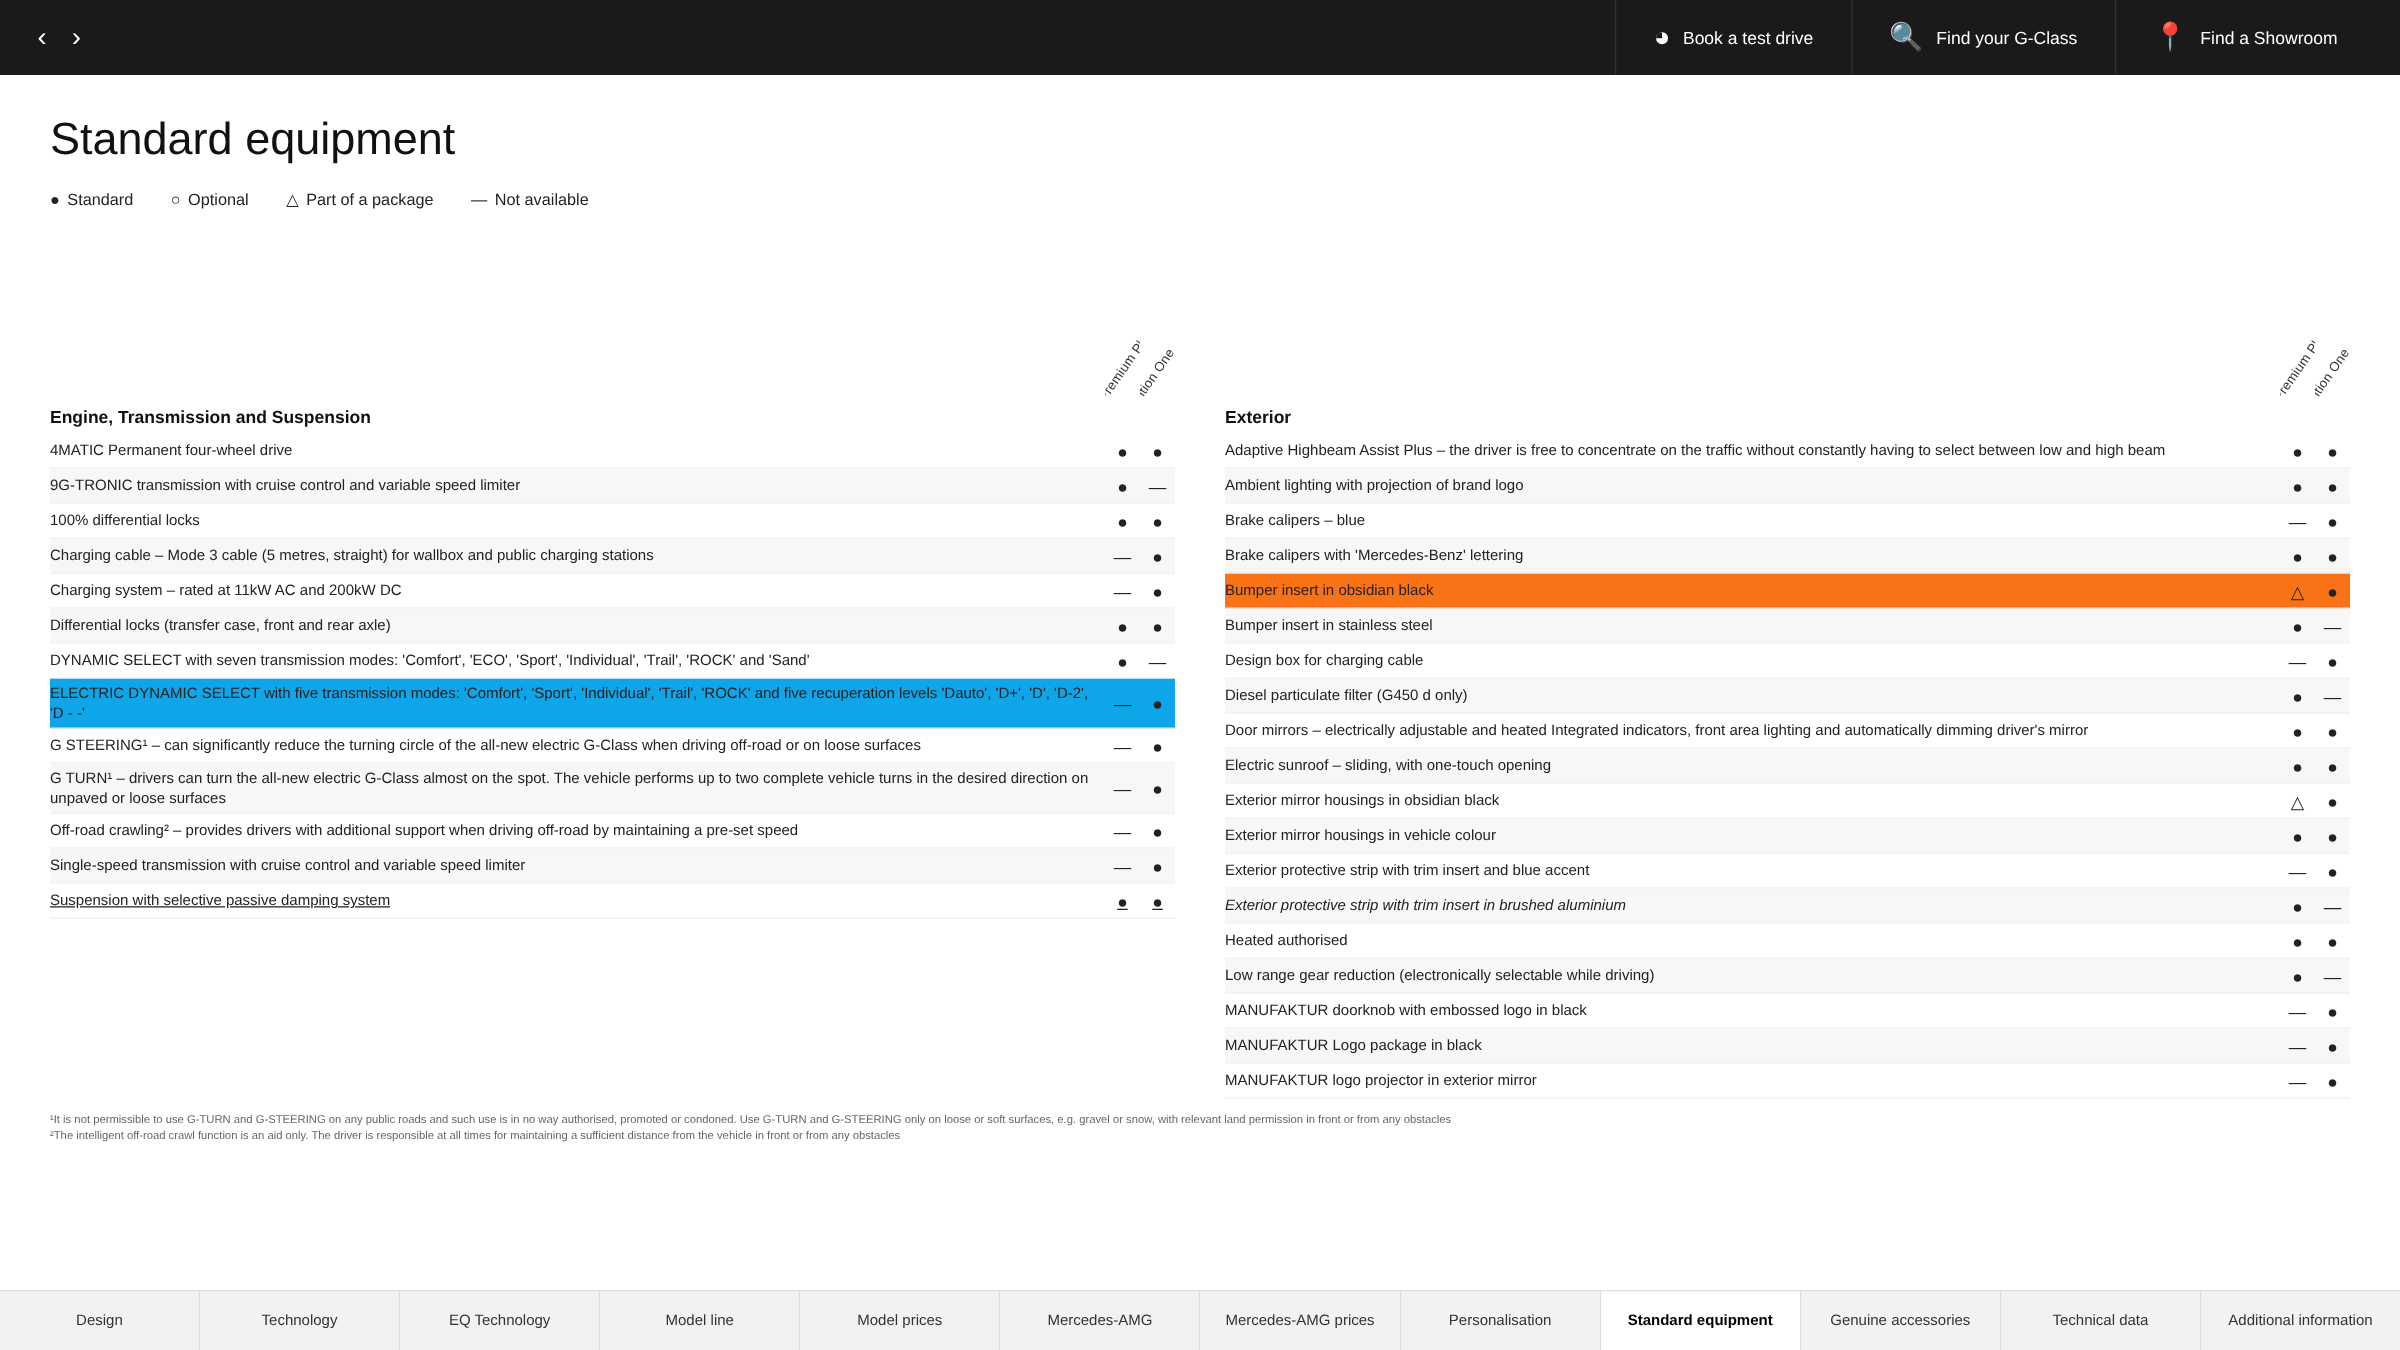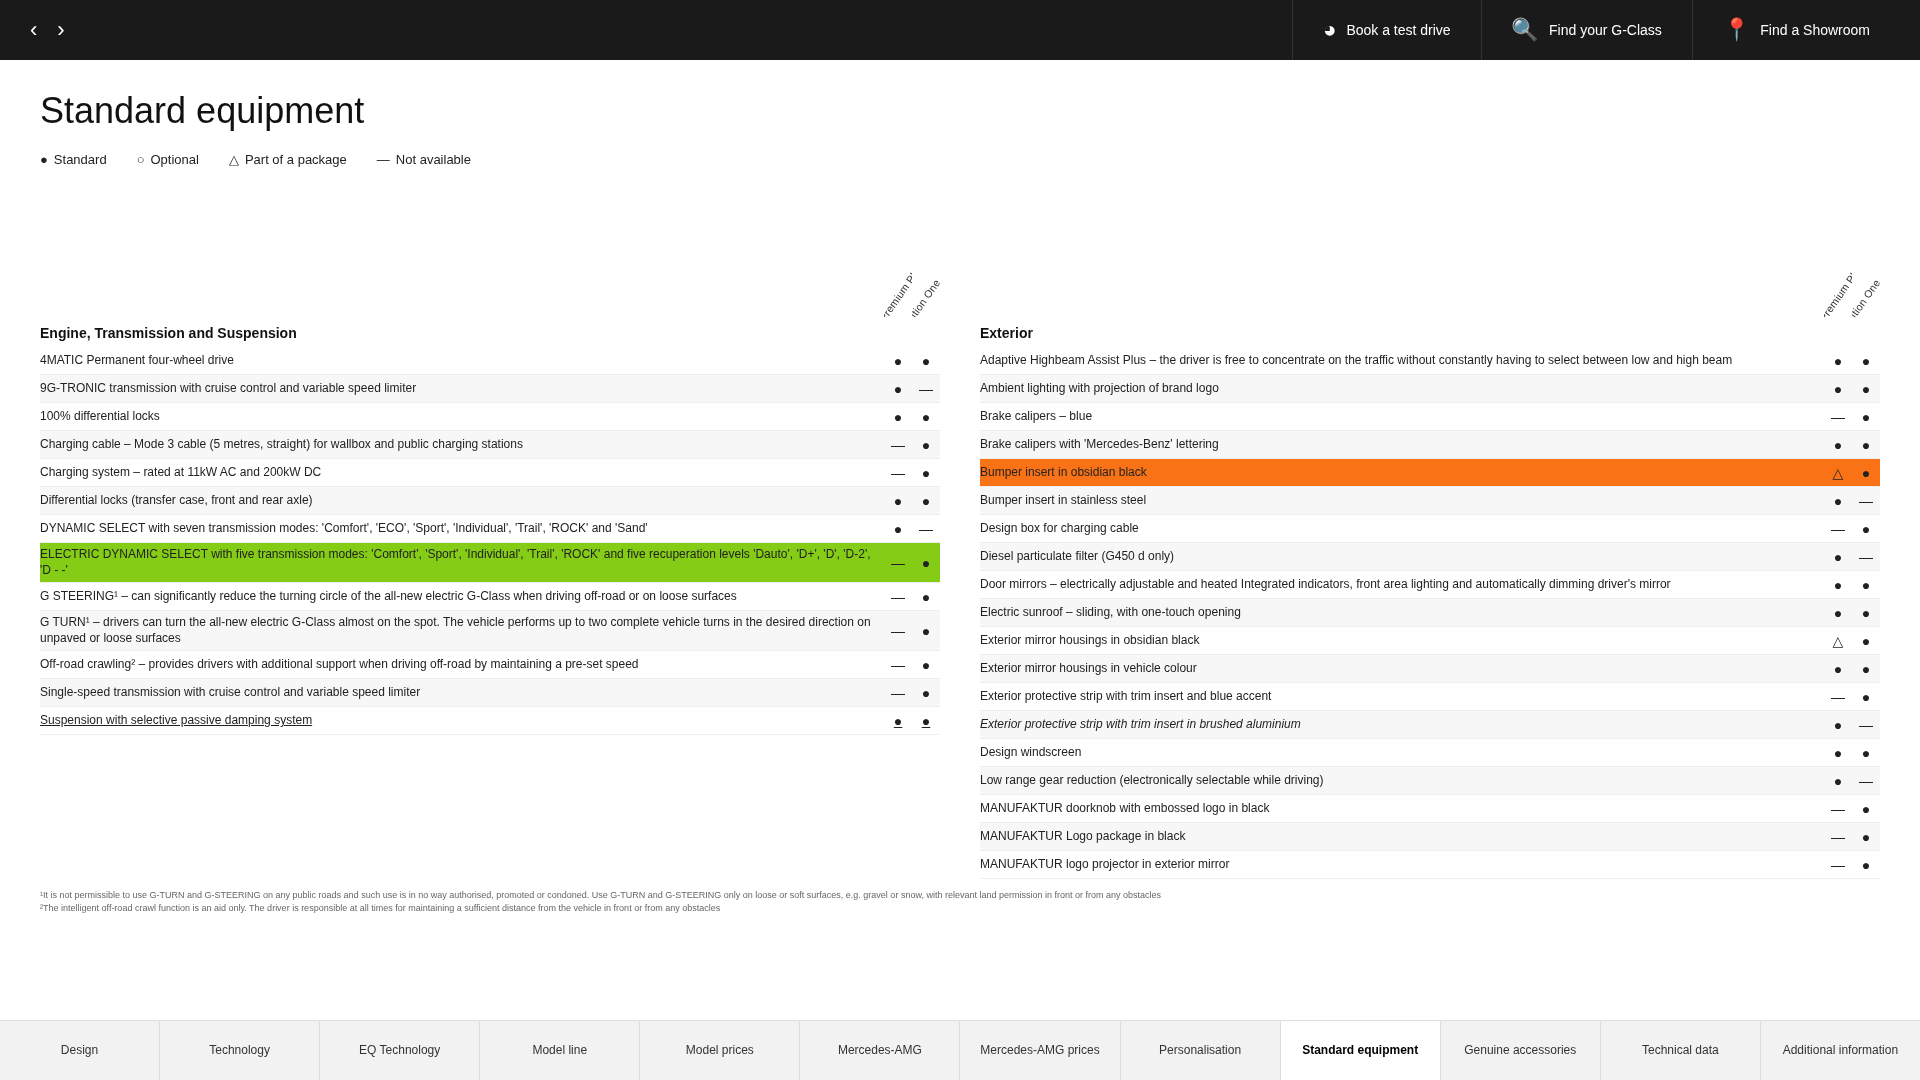--- a/index.html
+++ b/index.html
@@ -111,21 +111,21 @@
       font-size: 14px;
       color: #222;
     }
 
     
     .bottom-nav {
       position: fixed;
       bottom: 0;
       left: 0;
       width: 1920px;
-      height: 60px;
+      height: 48px;
       background: #f2f2f2;
       display: flex;
       border-top: 1px solid #ddd;
       margin-top: 44px;
     }
     .bottom-nav-item {
       flex: 1;
       display: flex;
       align-items: center;
       justify-content: center;
@@ -285,21 +285,21 @@
       <span class="eq-cell">●</span>
     </div>
   </div>
           <div class="eq-row" style="background: rgb(255, 255, 255);">
     <span class="eq-name">DYNAMIC SELECT with seven transmission modes: 'Comfort', 'ECO', 'Sport', 'Individual', 'Trail', 'ROCK' and 'Sand'</span>
     <div class="eq-cols">
       <span class="eq-cell">●</span>
       <span class="eq-cell">—</span>
     </div>
   </div>
-          <div class="eq-row" style="background: #84cc16;">
+          <div class="eq-row" style="background: #0ea5e9;">
     <span class="eq-name">ELECTRIC DYNAMIC SELECT with five transmission modes: 'Comfort', 'Sport', 'Individual', 'Trail', 'ROCK' and five recuperation levels 'Dauto', 'D+', 'D', 'D-2', 'D - -'</span>
     <div class="eq-cols">
       <span class="eq-cell">—</span>
       <span class="eq-cell">●</span>
     </div>
   </div>
           <div class="eq-row" style="background: rgb(255, 255, 255);">
     <span class="eq-name">G STEERING¹ – can significantly reduce the turning circle of the all-new electric G-Class when driving off-road or on loose surfaces</span>
     <div class="eq-cols">
       <span class="eq-cell">—</span>
@@ -442,21 +442,21 @@
     </div>
   </div>
           <div class="eq-row" style="background: rgb(247, 247, 247); font-style: italic;">
     <span class="eq-name">Exterior protective strip with trim insert in brushed aluminium</span>
     <div class="eq-cols">
       <span class="eq-cell">●</span>
       <span class="eq-cell">—</span>
     </div>
   </div>
           <div class="eq-row" style="background: rgb(255, 255, 255);">
-    <span class="eq-name">Design windscreen</span>
+    <span class="eq-name">Heated authorised</span>
     <div class="eq-cols">
       <span class="eq-cell">●</span>
       <span class="eq-cell">●</span>
     </div>
   </div>
           <div class="eq-row" style="background: rgb(247, 247, 247);">
     <span class="eq-name">Low range gear reduction (electronically selectable while driving)</span>
     <div class="eq-cols">
       <span class="eq-cell">●</span>
       <span class="eq-cell">—</span>

